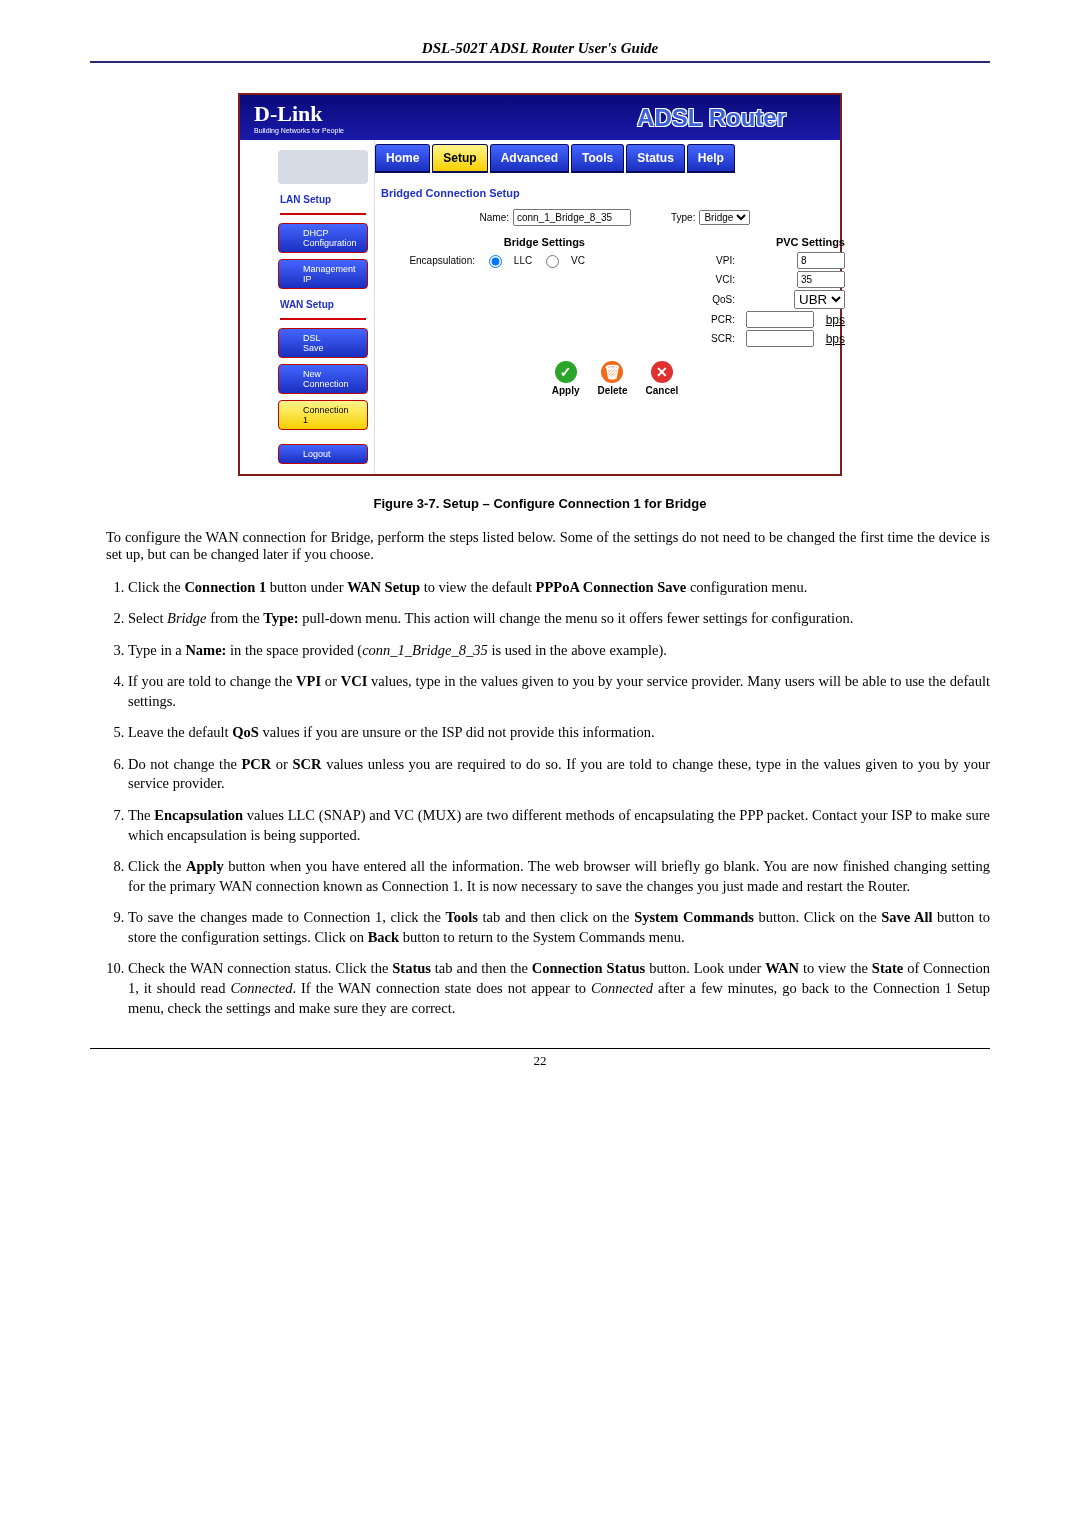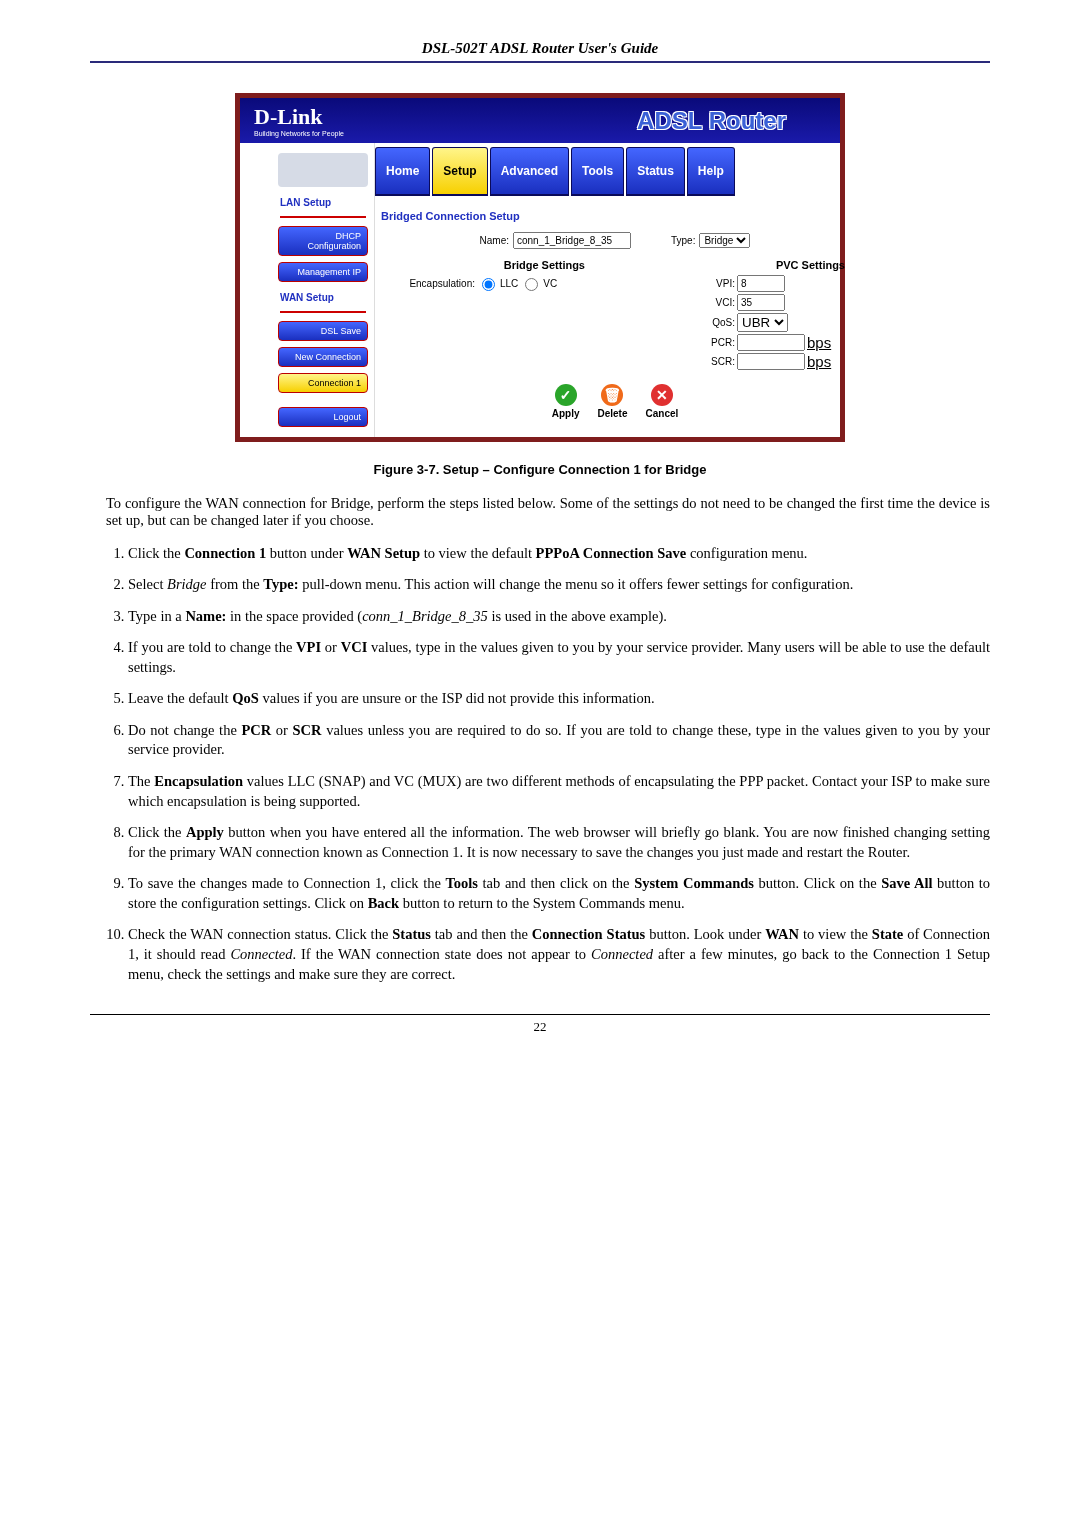--- a/index.html
+++ b/index.html
@@ -13,21 +13,21 @@
   .doc-title {
     text-align: center;
     font-weight: bold;
     font-style: italic;
     border-bottom: 2px solid #2a2a7a;
     padding-bottom: 4px;
     margin-bottom: 30px;
     font-size: 15px;
   }
   .router-shot {
-    border: 5px solid #7f1d1d;
+    border: 2px solid #7f1d1d;
     width: 600px;
     margin: 0 auto 20px auto;
     font-family: Verdana, Arial, sans-serif;
     font-size: 11px;
   }
   .hdr {
     background: linear-gradient(#0a0a7a, #1a1aaa);
     display: flex;
     align-items: center;
     padding: 6px 14px;
@@ -70,40 +70,40 @@
     padding: 4px 2px 2px 2px;
   }
   .sb-div { border-top: 2px solid #c00; margin: 0 2px 2px 2px; }
   .sb-btn {
     display: block;
     border: 1px solid #b00;
     border-radius: 4px;
     background: linear-gradient(#4466ff, #1a2fbf);
     color: #fff;
     font-size: 9px;
-    padding: 4px 6px;
+    padding: 4px 24px;
     width: 90px;
     box-sizing: border-box;
-    text-align: right;
+    text-align: left;
   }
   .sb-btn.alt { background: linear-gradient(#fff58a, #f7d000); color: #000; }
   .main {
     flex: 1;
     padding: 0;
   }
   .tabs {
     display: flex;
     margin: 4px 0 10px 0;
   }
   .tab {
     background: linear-gradient(#4466ff, #1a2fbf);
     color: #fff;
     font-weight: bold;
     font-size: 12px;
-    padding: 16px 10px;
+    padding: 6px 10px;
     border: 1px solid #0a0a5a;
     border-bottom: 2px solid #0a0a5a;
     margin-right: 2px;
     border-radius: 3px 3px 0 0;
   }
   .tab.active {
     background: linear-gradient(#fff58a, #f7d000);
     color: #000;
   }
   .panel-title {
@@ -113,25 +113,25 @@
     padding: 4px 6px 10px 6px;
   }
   .form-row { display:flex; justify-content:center; gap:40px; margin-bottom:10px; }
   .field { display:flex; align-items:center; gap:4px; }
   .field label { font-size:10px; }
   .field input[type=text] { font-size:10px; width:110px; }
   .field select { font-size:10px; }
   .cols { display:flex; justify-content:center; gap:60px; padding:0 10px; }
   .col { width:200px; }
   .col-h { font-weight:bold; text-align:right; font-size:11px; margin-bottom:4px; }
-  .kv { display:flex; align-items:center; gap:2px; font-size:10px; margin:2px 0; justify-content:flex-start; }
+  .kv { display:flex; align-items:center; gap:2px; font-size:10px; margin:2px 0; justify-content:space-between; }
   .kv .lbl { width:90px; text-align:right; }
   .kv input[type=text]{ width:40px; font-size:10px; }
   .kv input.wide { width:60px; }
-  .kv .unit { font-size:15px;text-decoration:underline; }
+  .kv .unit { font-size:12px;text-decoration:underline; }
   .actions { display:flex; justify-content:center; gap:18px; margin:12px 0 10px 0; }
   .act { display:flex; flex-direction:column; align-items:center; font-size:10px; font-weight:bold; gap:2px; }
   .act .ico { width:22px; height:22px; border-radius:50%; display:flex; align-items:center; justify-content:center; color:#fff; font-size:14px; font-weight:bold;}
   .ico.apply { background:#2aa52a; }
   .ico.delete { background:#f06a1a; }
   .ico.cancel { background:#e03030; }
   .fig-cap { text-align:center; font-weight:bold; font-size:13px; margin:10px 0 18px 0; font-family: Arial, sans-serif; }
   p.intro { text-align:justify; margin:0 0 10px 16px; font-size:14.5px; }
   ol.steps { padding-left: 38px; font-size:14.5px; }
   ol.steps li { text-align:justify; margin-bottom:12px; line-height:1.35; }

